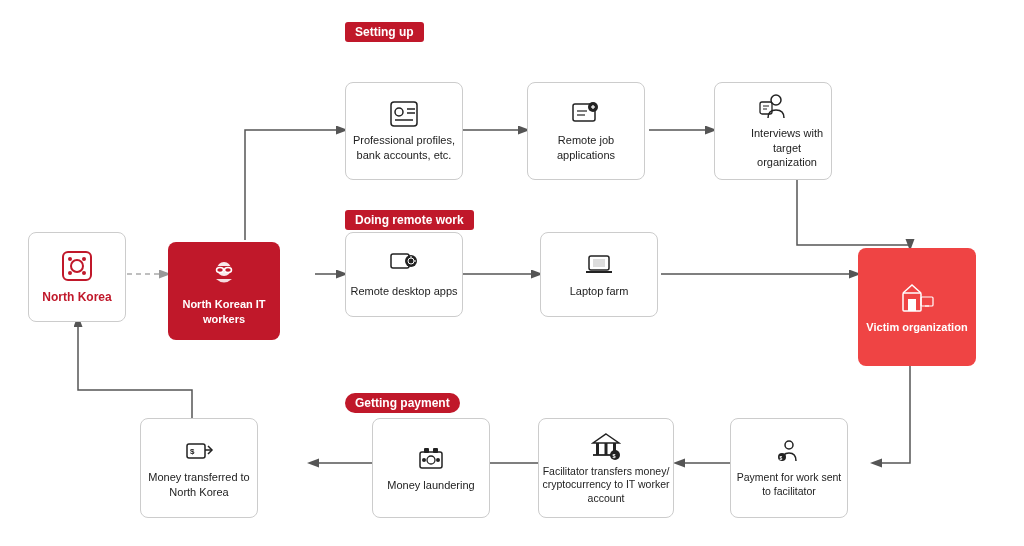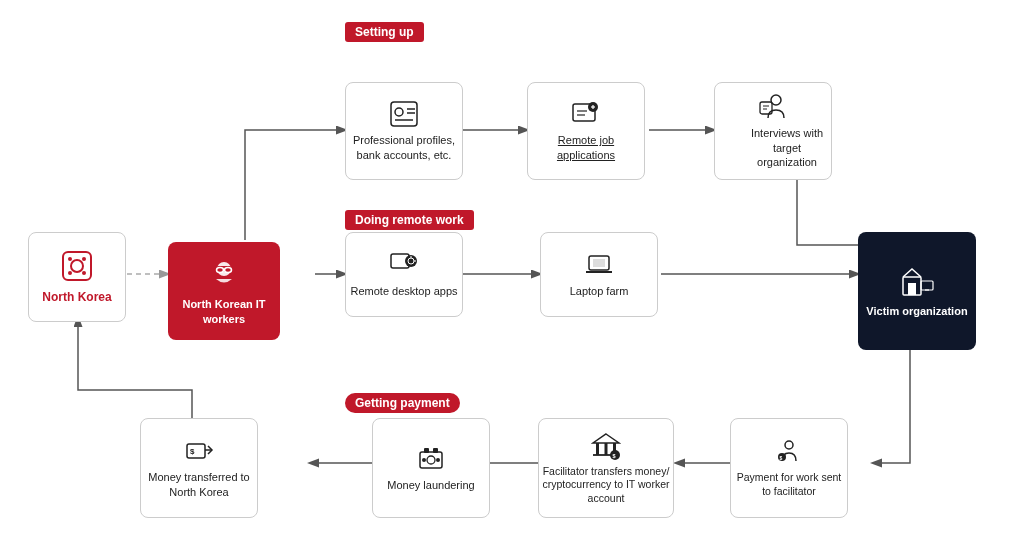--- a/index.html
+++ b/index.html
@@ -47,23 +47,24 @@
       background: #fff;
       border: 1.5px solid #ccc;
       color: #222;
     }
     .node-red {
       background: #c0182a;
       color: #fff;
       border: none;
     }
     .node-dark {
-      background: #0f172a;
+      background: #ef4444;
       color: #fff;
       border: none;
+      margin-top: 16px;
     }
 
     
     .node-icon {
       width: 36px;
       height: 36px;
       margin-bottom: 5px;
     }
     .node-icon-sm {
       width: 30px;
@@ -162,21 +163,21 @@
     <svg class="node-icon-sm" viewBox="0 0 30 30">
       <rect x="2" y="3" width="26" height="24" rx="3" fill="none" stroke="#222" stroke-width="1.5"></rect>
       <circle cx="10" cy="13" r="4" fill="none" stroke="#222" stroke-width="1.5"></circle>
       <line x1="18" y1="10" x2="26" y2="10" stroke="#222" stroke-width="1.5"></line>
       <line x1="18" y1="14" x2="26" y2="14" stroke="#222" stroke-width="1.5"></line>
       <line x1="6" y1="21" x2="24" y2="21" stroke="#222" stroke-width="1.5"></line>
     </svg>
     <span style="font-size:11px;">Professional profiles, bank accounts, etc.</span>
   </div>
 
-  <div class="node node-white" style="left:527px; top:82px; width:118px; height:98px;text-decoration:underline;">
+  <div class="node node-white" style="left:527px; top:82px; width:118px; height:98px;">
     <svg class="node-icon-sm" viewBox="0 0 30 30">
       <rect x="2" y="5" width="22" height="17" rx="2" fill="none" stroke="#222" stroke-width="1.5"></rect>
       <circle cx="22" cy="8" r="5" fill="#222"></circle>
       <line x1="20" y1="8" x2="24" y2="8" stroke="#fff" stroke-width="1.2"></line>
       <line x1="22" y1="6" x2="22" y2="10" stroke="#fff" stroke-width="1.2"></line>
       <line x1="6" y1="12" x2="16" y2="12" stroke="#222" stroke-width="1.2"></line>
       <line x1="6" y1="16" x2="14" y2="16" stroke="#222" stroke-width="1.2"></line>
     </svg>
     <span style="font-size:11px;">Remote job applications</span>
   </div>

